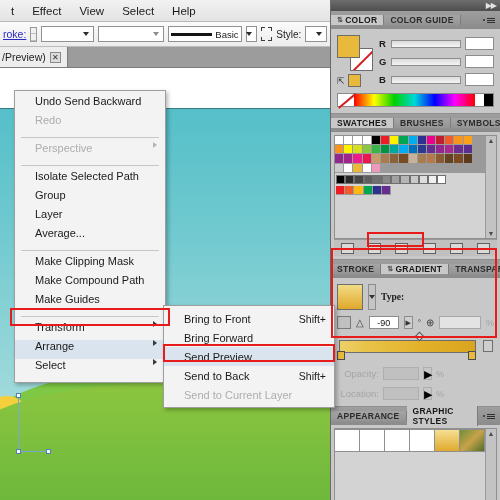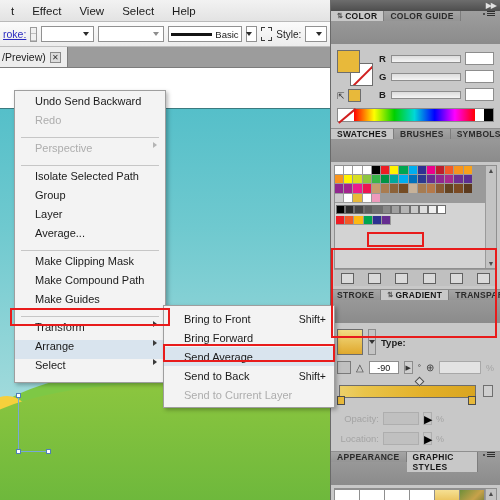--- a/index.html
+++ b/index.html
@@ -111,21 +111,21 @@
   .redbox { position: absolute; border: 2px solid #e81b1b; z-index: 60; pointer-events: none; }
 
   
   #dock { position: absolute; left: 330px; top: 0; width: 170px; height: 500px;
           background: #b9b9b9; border-left: 1px solid #6a6a6a; }
   .dockstrip { height: 11px; background: linear-gradient(to bottom,#6d6d6d,#4e4e4e);
                display: flex; align-items: center; justify-content: flex-end; padding-right: 4px; }
   .dockstrip .dblarrow { color: #e2e2e2; font-size: 8px; letter-spacing: -1px; }
 
   .panel { background: #c8c8c8; border-bottom: 1px solid #8f8f8f; }
-  .tabrow { display: flex; align-items: flex-start; height: 33px;
+  .tabrow { display: flex; align-items: center; height: 18px;
             background: linear-gradient(to bottom,#9e9e9e,#8b8b8b); position: relative; }
   .ptab { display: flex; align-items: center; gap: 2px; padding: 0 6px;
           font-size: 8.5px; font-weight: bold; letter-spacing: .3px; color: #2b2b2b;
           background: linear-gradient(to bottom,#a5a5a5,#949494); border-right: 1px solid #7d7d7d; }
   .ptab.active { background: #c8c8c8; color: #171717; }
   .ptab .grip { font-size: 7px; color: #4a4a4a; }
   .pmenu { margin-left: auto; display: flex; align-items: center; padding: 0 5px; gap: 2px; }
   .pmenu .dot { width: 2px; height: 2px; background: #2f2f2f; border-radius: 50%; }
   .pmenu .lines { display: flex; flex-direction: column; gap: 1px; }
   .pmenu .lines i { width: 8px; height: 1px; background: #2f2f2f; }
@@ -170,21 +170,21 @@
   .swfooter { display: flex; align-items: center; justify-content: space-around;
               height: 17px; background: #c0c0c0; border-top: 1px solid #9a9a9a; }
   .fbtn { width: 13px; height: 11px; border: 1px solid #616161; background: #dadada; }
 
   
   .gradtop { display: flex; align-items: center; gap: 5px; }
   .gradsw { width: 26px; height: 26px; border: 1px solid #6d6d6d;
             background: linear-gradient(to bottom,#f2dc84,#e0a82c); }
   .tinyarr { width: 8px; height: 26px; background: #c4c4c4; border: 1px solid #8d8d8d;
              display: flex; align-items: center; justify-content: center; }
-  .gtype-label { font-size: 9.5px; color: #1d1d1d; font-weight: bold; }
+  .gtype-label { font-size: 9.5px; color: #1d1d1d; font-weight: bold; font-family: Liberation Serif, serif; }
   .gtype-select { flex: 1; height: 15px; background: #fff; border: 1px solid #8d8d8d;
                   display: flex; align-items: center; padding: 0 2px 0 4px; font-size: 9.5px; color: #151515; }
   .gtype-select .arr { margin-left: auto; width:0;height:0;
         border-left:3.5px solid transparent;border-right:3.5px solid transparent;border-top:4px solid #1f1f1f; }
   .gradrow2 { display: flex; align-items: center; gap: 5px; margin-top: 6px; }
   .revbtn { width: 14px; height: 13px; background: #c0c0c0; border: 1px solid #7a7a7a; }
   .angicon { font-size: 10px; color: #3c3c3c; }
   .angfield { width: 30px; height: 13px; background: #fff; border: 1px solid #8d8d8d;
               font-size: 9px; color: #141414; text-align: center; line-height: 12px; }
   .spin { width: 9px; height: 13px; background: #cfcfcf; border: 1px solid #8d8d8d;
@@ -334,21 +334,21 @@
     <div class="submenu">
       <div class="item">
         <span>Bring to Front</span>
         <span class="sc">Shift+</span>
       </div>
       <div class="item">
         <span>Bring Forward</span>
         <span class="sc"></span>
       </div>
       <div class="item hl">
-        <span>Send Average</span>
+        <span>Send Preview</span>
         <span class="sc"></span>
       </div>
       <div class="item">
         <span>Send to Back</span>
         <span class="sc">Shift+</span>
       </div>
       <div class="item dim">
         <span>Send to Current Layer</span>
         <span class="sc"></span>
       </div>

